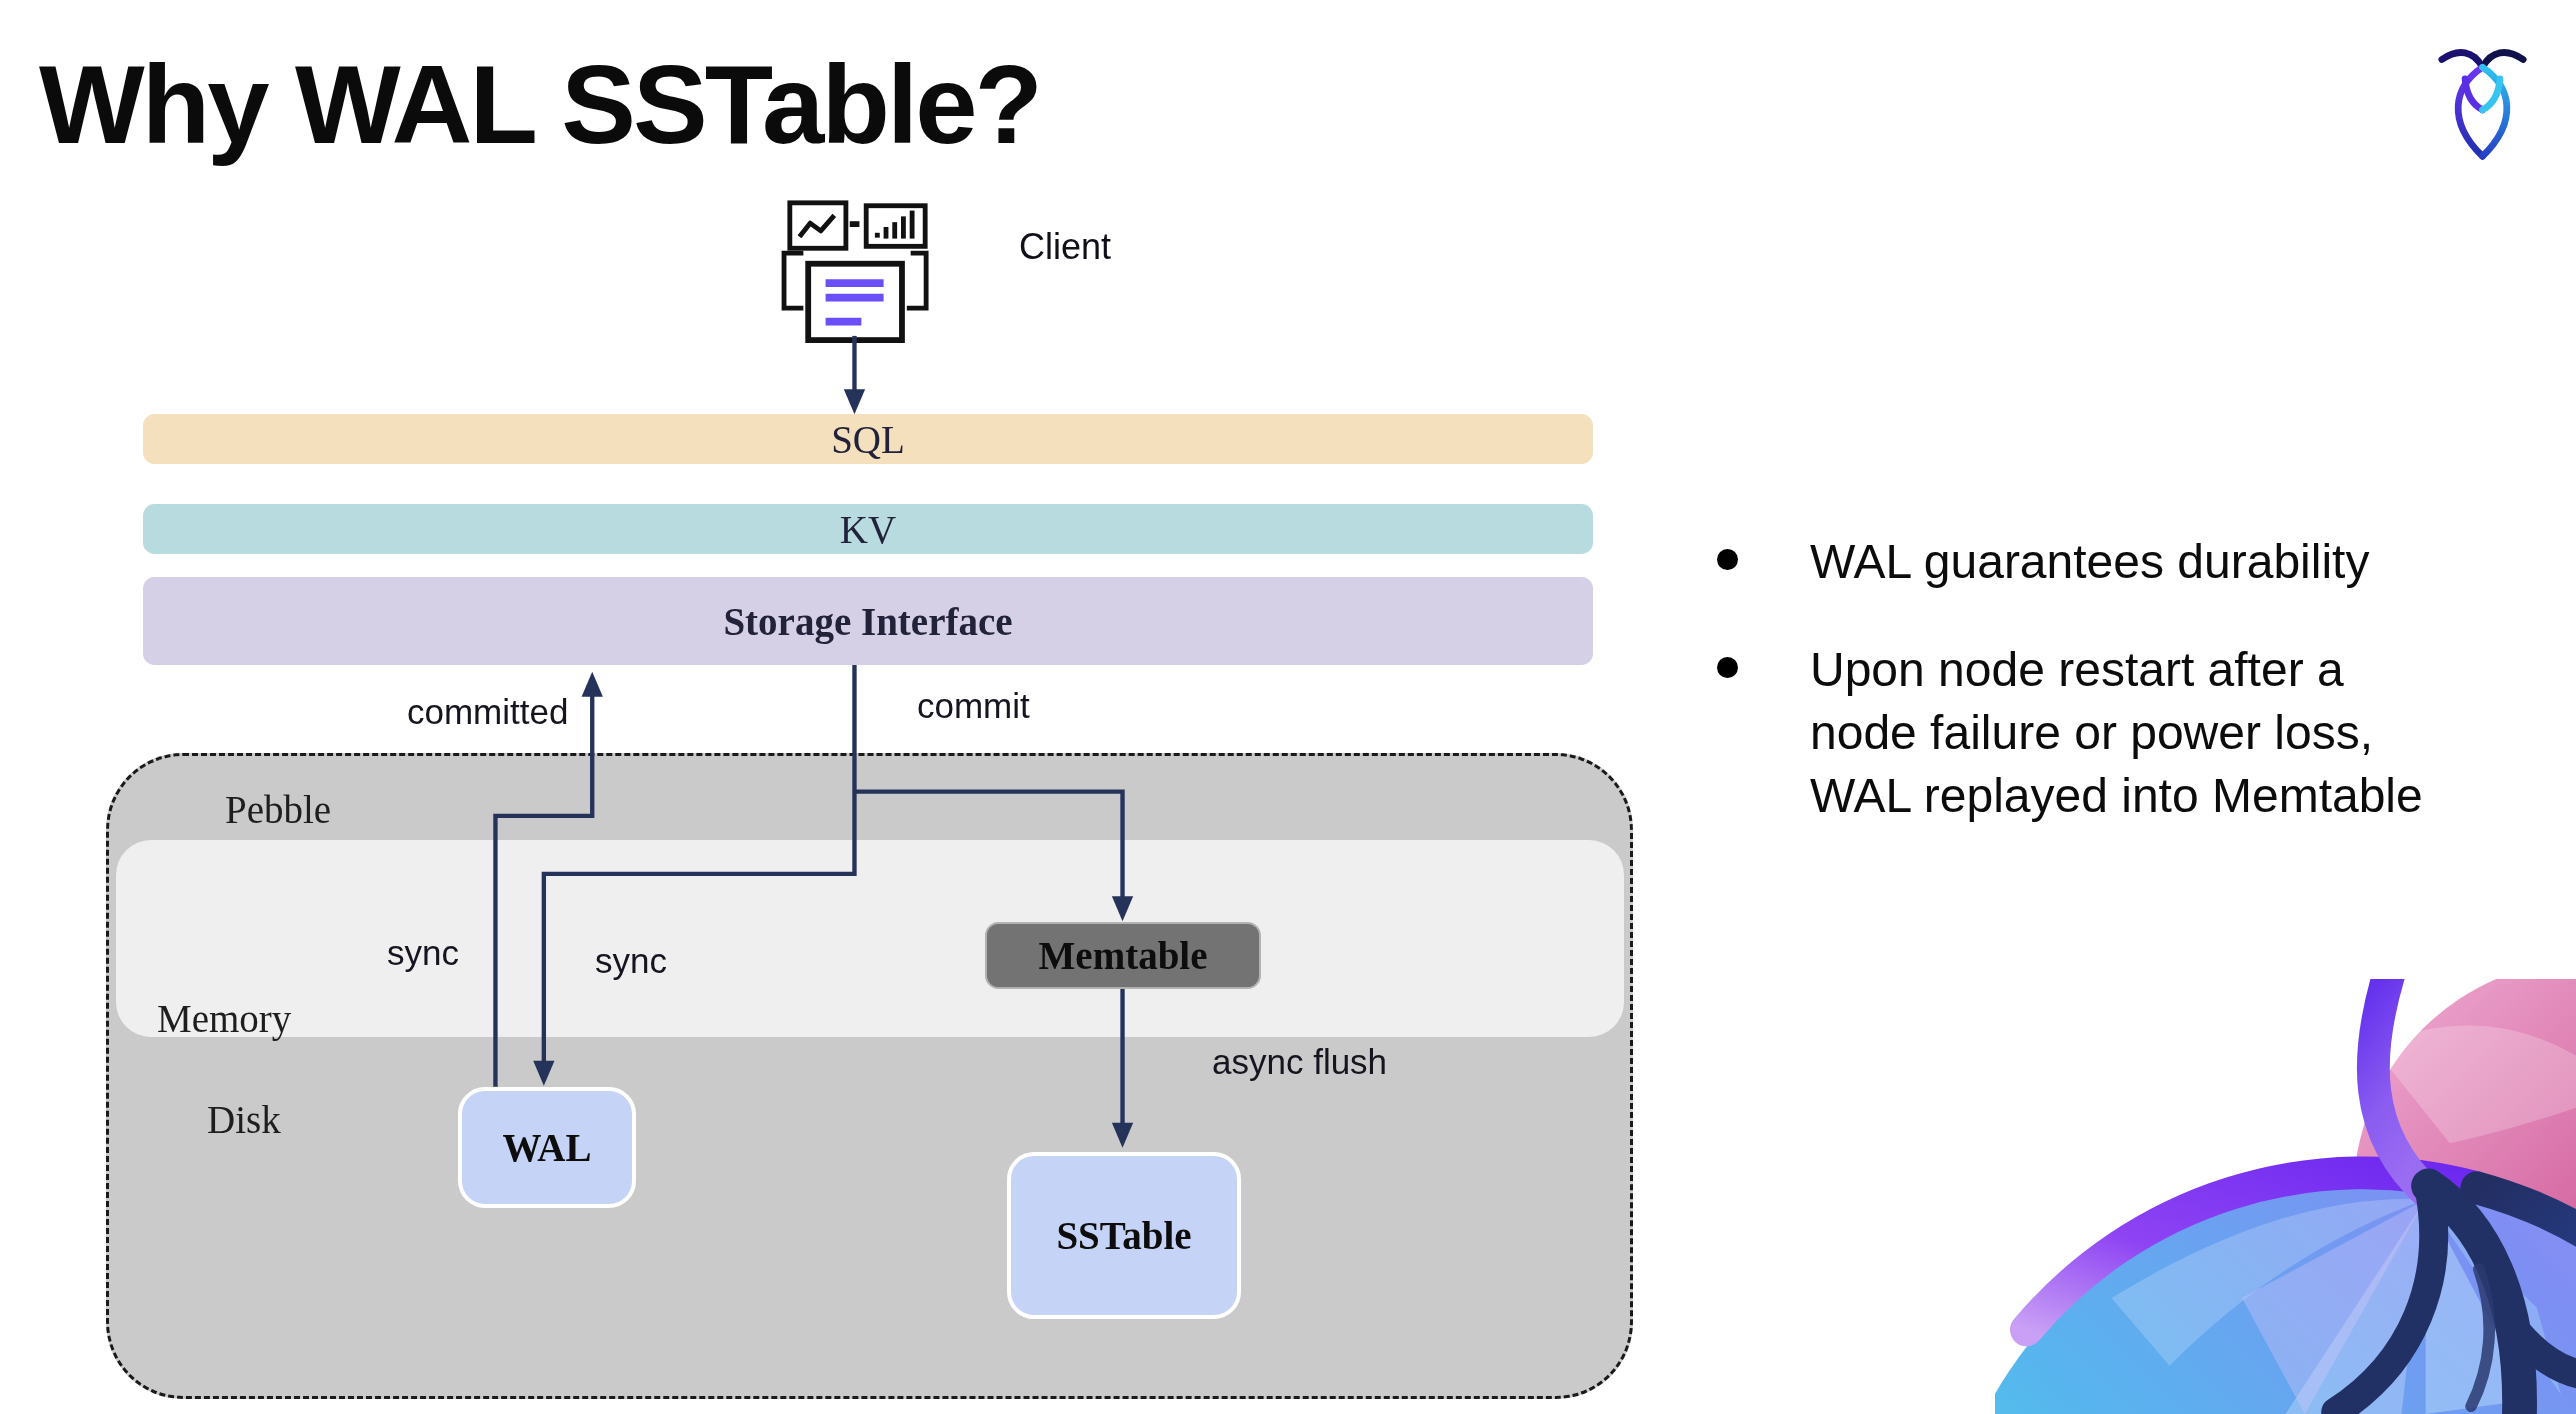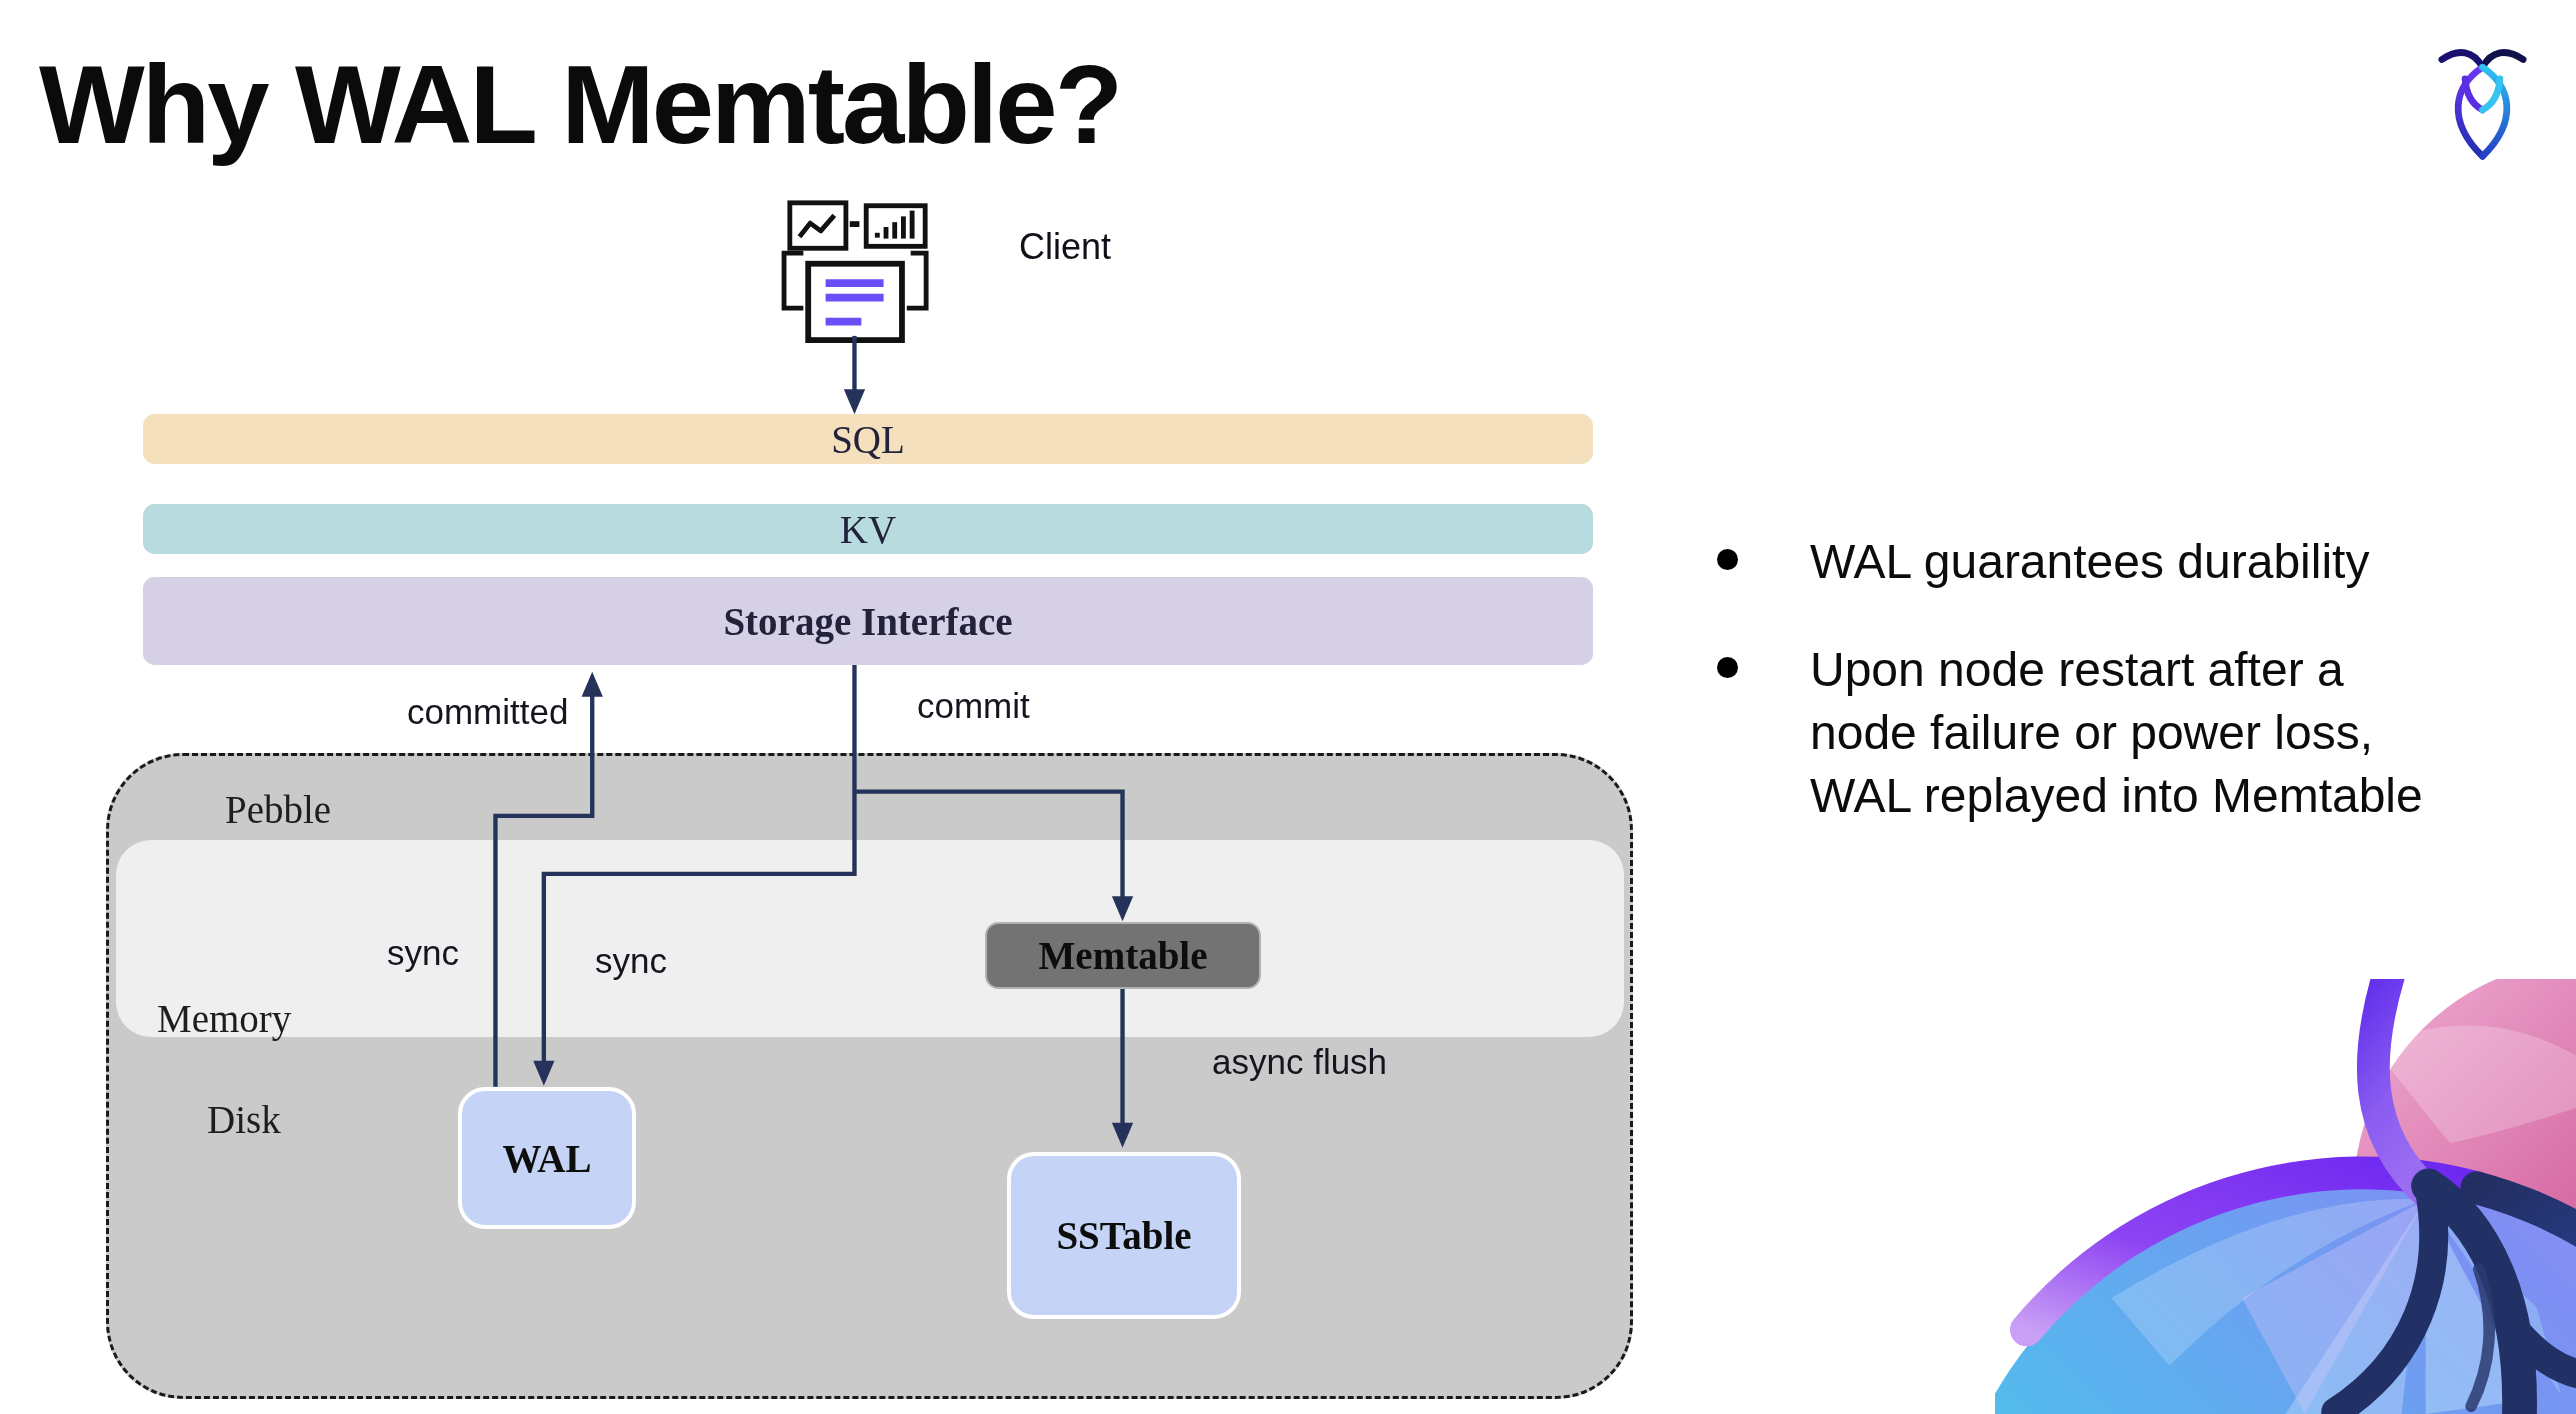--- a/index.html
+++ b/index.html
@@ -41,21 +41,21 @@
     font-size:39px; color:#1e1e1e; line-height:1; white-space:nowrap;
   }
 
   
   .node {
     position:absolute; background:#c5d3f7; box-sizing:border-box;
     display:flex; align-items:center; justify-content:center;
     font-family:"Liberation Serif", serif; font-weight:bold;
     font-size:39px; color:#0d0d0d;
   }
-  .node-wal      { left:458px; top:1087px; width:178px; height:142px; border:4.8px solid #ffffff; border-radius:27px; }
+  .node-wal      { left:458px; top:1087px; width:178px; height:121px; border:4.8px solid #ffffff; border-radius:27px; }
   .node-memtable { left:985px; top:922px; width:276px; height:67px;  border:2.9px solid #b2b2b2; border-radius:13.5px; }
   .node-sstable  { left:1007px; top:1152px; width:234px; height:167px; border:4.8px solid #ffffff; border-radius:27px; }
 
   
   .edge-label {
     position:absolute; font-size:35px; color:#15151f; line-height:1.2; white-space:nowrap;
   }
 
   
   .client-label { position:absolute; left:1019px; top:226px; font-size:36px; color:#101018; }
@@ -73,21 +73,21 @@
   }
 
   svg { display:block; }
   .overlay { position:absolute; left:0; top:0; pointer-events:none; }
 </style>
 </head>
 <body>
 
 <div class="slide">
 
-  <div class="title">Why WAL Memtable?</div>
+  <div class="title">Why WAL SSTable?</div>
 
   <svg class="abs" style="left:2437px; top:46px;" width="91" height="118" viewBox="0 0 94 122">
     <defs>
       <linearGradient id="gBodyL" x1="0" y1="0" x2="0" y2="1">
         <stop offset="0" stop-color="#6e35f2"></stop>
           <stop offset="1" stop-color="#1f2fae"></stop>
       </linearGradient>
       <linearGradient id="gBodyR" x1="0" y1="0" x2="0" y2="1">
         <stop offset="0" stop-color="#2ec2f2"></stop>
           <stop offset="1" stop-color="#2440c4"></stop>

